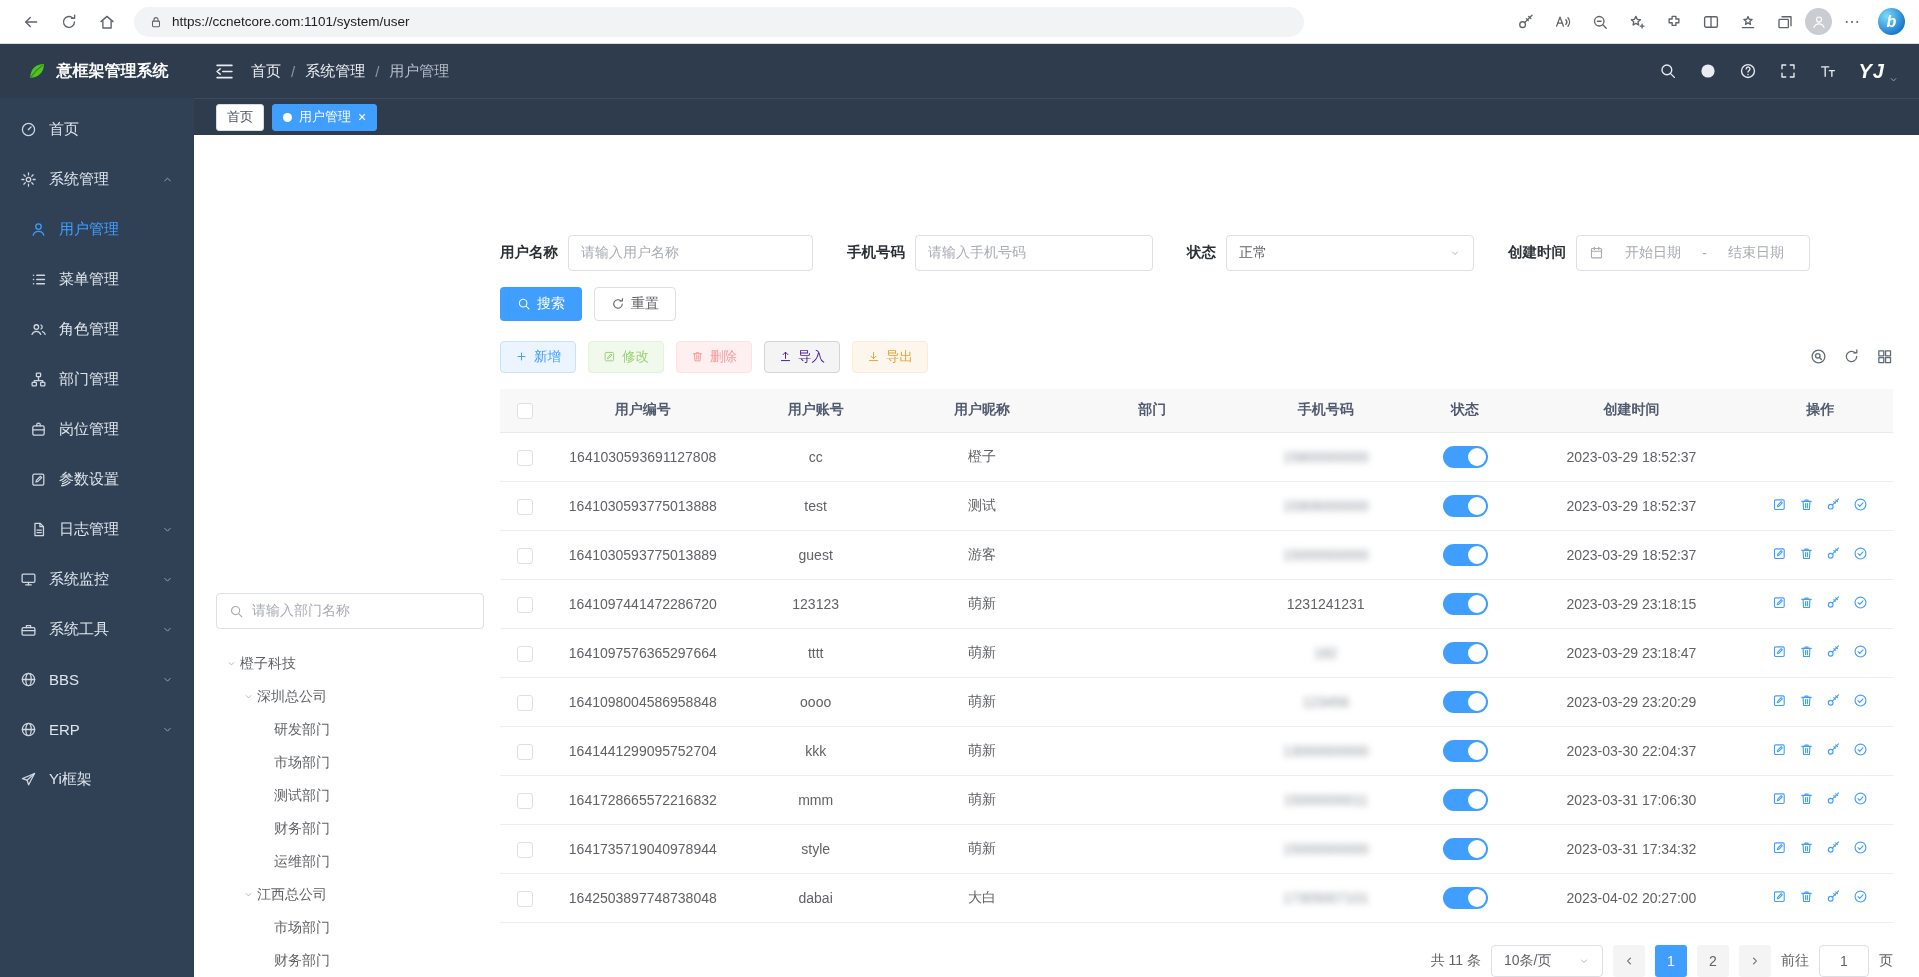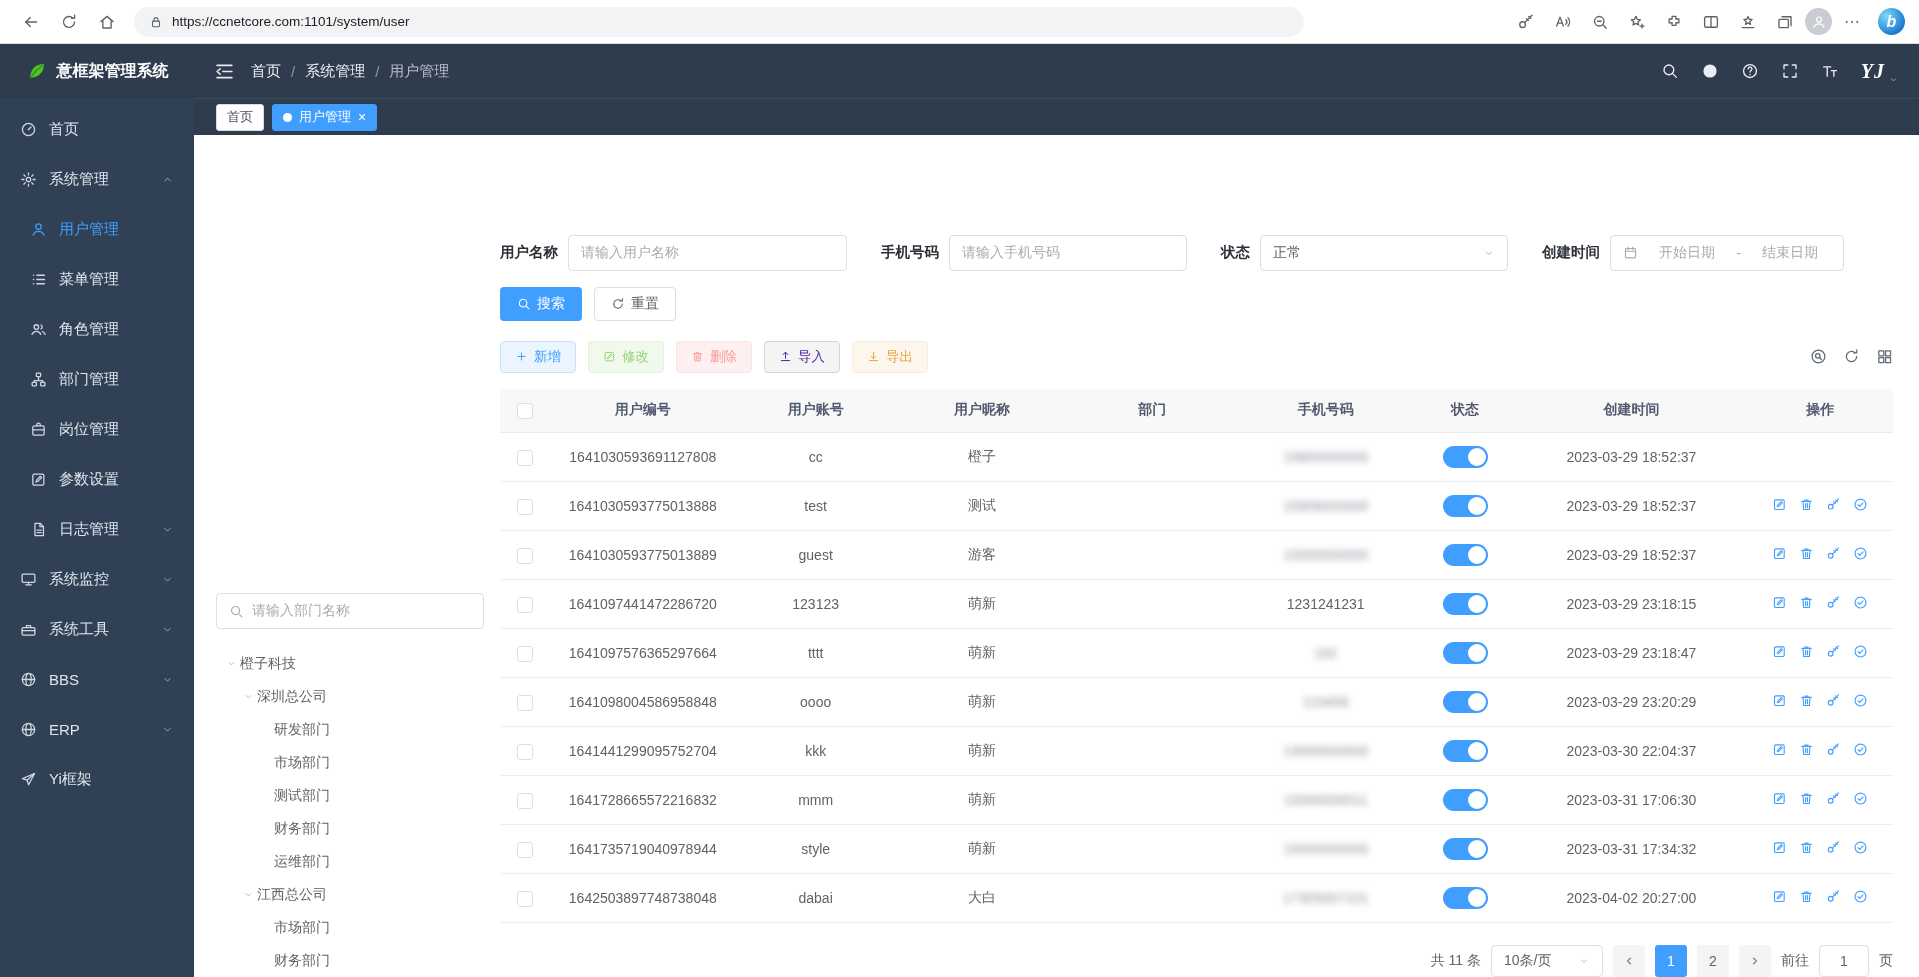--- a/index.html
+++ b/index.html
@@ -29,21 +29,21 @@
   .menu-item.active, .menu-item.active .ic { color:#409eff; }
   .menu-item .arrow { margin-left:auto; font-size:13px; color:#9aa5b3; }
 
   .main { flex:1; display:flex; flex-direction:column; min-width:0; background:#fff; }
   .navbar { height:54px; background:#2f3c4e; display:flex; align-items:center; padding:0 20px; }
   .fold { color:#e7ebf0; font-size:21px; margin-right:16px; cursor:pointer; }
   .breadcrumb { font-size:15px; display:flex; align-items:center; }
   .bc-link { color:#ebeef2; cursor:pointer; }
   .bc-sep { margin:0 10px; color:#8b96a5; }
   .bc-current { color:#b4bcc6; }
-  .nav-right { margin-left:auto; display:flex; align-items:center; gap:22px; color:#e9edf2;font-family:Liberation Serif, serif; }
+  .nav-right { margin-left:auto; display:flex; align-items:center; gap:22px; color:#e9edf2; }
   .nav-right .nbtn { font-size:18px; cursor:pointer; }
   .avatar { font-weight:bold; font-size:20px; font-style:italic; color:#fff; letter-spacing:1px; cursor:pointer; display:flex; align-items:flex-end; gap:3px; }
   .avatar .ic { font-size:11px; color:#aab4c0; margin-bottom:-2px; }
 
   .tagsbar { height:37px; background:#2f3c4e; border-top:1px solid #3a4a5f; display:flex; align-items:center; padding:0 22px; gap:8px; }
   .tag { height:27px; background:#fff; border:1px solid #d8dce5; color:#495060; font-size:13px; padding:0 10px; display:inline-flex; align-items:center; gap:7px; border-radius:3px; cursor:pointer; }
   .tag.active { background:#409eff; border-color:#409eff; color:#fff; }
   .tag .dot { width:9px; height:9px; border-radius:50%; background:#fff; display:inline-block; }
   .tag .close { font-size:14px; line-height:1; }
 
@@ -56,21 +56,21 @@
   .tree { margin-top:18px; }
   .tree-node { height:33px; display:flex; align-items:center; font-size:14px; color:#606266; cursor:pointer; }
   .tree-node .caret { width:18px; flex:0 0 auto; font-size:11px; color:#a8abb2; }
   .caret-space { width:18px; flex:0 0 auto; }
 
   .work-col { flex:1; min-width:0; display:flex; flex-direction:column; }
   .filter-row { display:flex; align-items:center; gap:10px; }
   .f-label { font-size:14.5px; color:#2c3138; font-weight:bold; white-space:nowrap; margin-left:24px; }
   .f-label.first { margin-left:0; }
   .f-input { height:36px; border:1px solid #dcdfe6; border-radius:4px; background:#fff; display:flex; align-items:center; gap:8px; padding:0 12px; font-size:14px; color:#606266; cursor:text; }
-  .w-user { width:279px; } .w-phone { width:238px; }
+  .w-user { width:245px; } .w-phone { width:238px; }
   .w-status { width:248px; justify-content:space-between; cursor:pointer; }
   .w-date { width:234px; }
   .w-date .ph { flex:1; text-align:center; }
   .caret-gray { color:#a8abb2; font-size:12px; }
   .cal { color:#a8abb2; font-size:15px; }
 
   .btn-row { margin-top:16px; display:flex; gap:12px; }
   .btn { height:34px; border-radius:4px; border:1px solid transparent; display:inline-flex; align-items:center; gap:6px; padding:0 16px; font-size:14px; cursor:pointer; background:#fff; font-family:inherit; }
   .btn .ic { font-size:14px; }
   .btn-primary { background:#409eff; color:#fff; }

